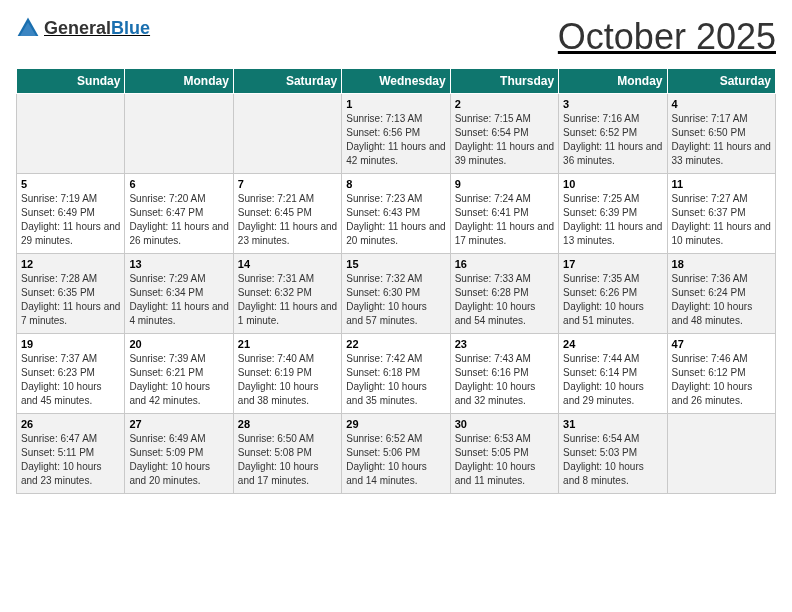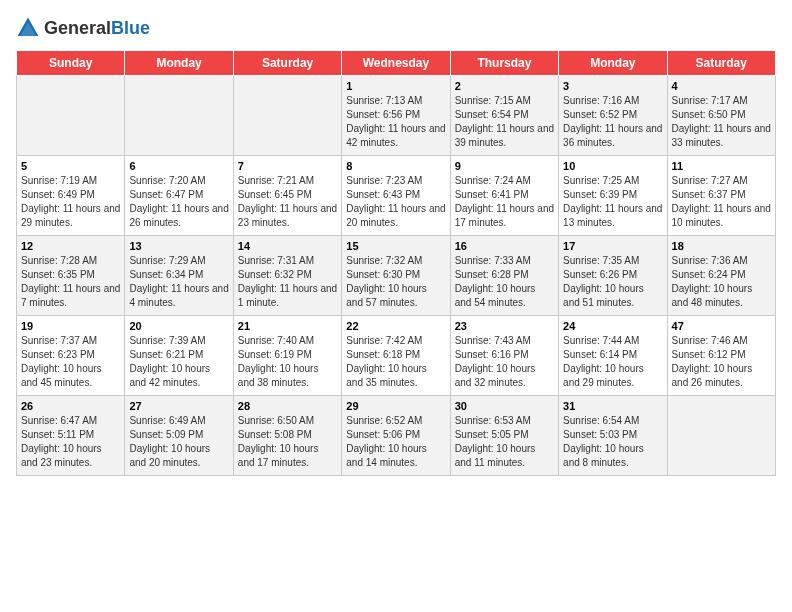--- a/index.html
+++ b/index.html
@@ -8,20 +8,21 @@
       background: #fff;
       width: 792px;
       min-height: 612px;
       padding: 16px;
     }
     .header {
       display: flex;
       align-items: flex-start;
       justify-content: space-between;
       margin-bottom: 10px;
+      text-decoration: underline;
     }
     .logo {
       display: flex;
       align-items: center;
       gap: 4px;
     }
     .logo-text-general {
       font-size: 18px;
       font-weight: bold;
       color: #333;
@@ -46,23 +47,23 @@
     .location-title {
       font-size: 16px;
       color: #333;
     }
     table {
       width: 100%;
       border-collapse: collapse;
       font-size: 10.5px;
     }
     thead tr th {
-      background-color: #ef4444;
+      background-color: #0f766e;
       color: #fff;
-      text-align: center;
+      text-align: right;
       padding: 5px 4px;
       font-size: 12px;
       border: 1px solid #fff;
     }
     tbody tr td {
       border: 1px solid #c9c9c9;
       vertical-align: top;
       padding: 4px;
       width: calc(100% / 7);
       height: 80px;
@@ -93,20 +94,21 @@
   <div class="logo">
     <svg class="logo-icon" viewBox="0 0 30 30" xmlns="http://www.w3.org/2000/svg">
       <polygon points="15,2 28,25 2,25" fill="#1a6faf"></polygon>
       <polygon points="15,8 25,25 5,25" fill="#5b9bd5" opacity="0.5"></polygon>
     </svg>
     <div>
       <span class="logo-text-general">General</span><span class="logo-text-blue">Blue</span>
     </div>
   </div>
   <div class="title-block">
+    <div class="month-title">October 2025</div>
   </div>
 </div>
 
 <table>
   <thead>
     <tr id="dow-header">
     <th>Sunday</th>
         <th>Monday</th>
         <th>Saturday</th>
         <th>Wednesday</th>

